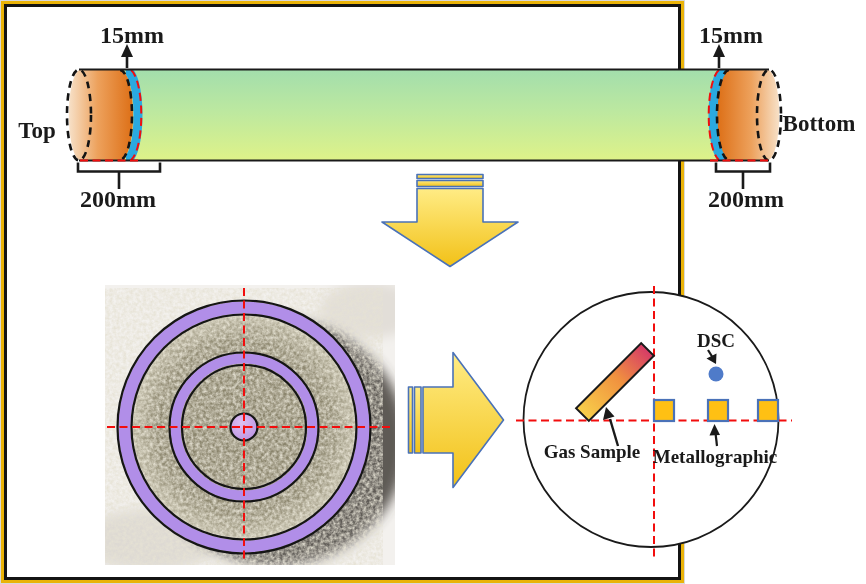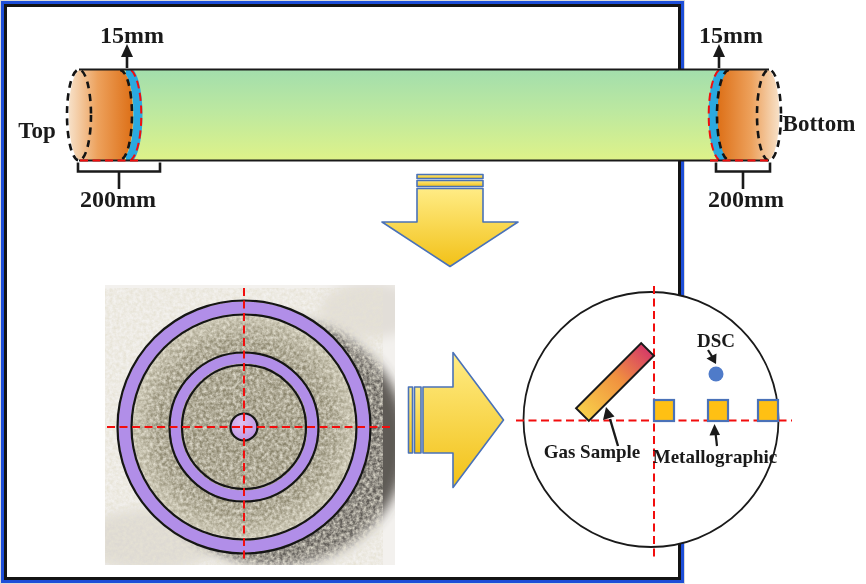--- a/index.html
+++ b/index.html
@@ -1,16 +1,16 @@
 <!DOCTYPE html>
 <html><head>
 <meta charset="utf-8">
 <style>
   html,body{margin:0;padding:0;background:#fff;}
-  #page{position:relative;width:685px;height:584px;background:#1d4ed8;box-shadow:inset 0 0 0 1px #d9d9d9;}
+  #page{position:relative;width:685px;height:584px;background:#eab308;box-shadow:inset 0 0 0 1px #d9d9d9;}
   #frame{position:absolute;left:4px;top:4px;right:4px;bottom:4px;border:3px solid #141414;background:#fff;}
   svg{position:absolute;left:0;top:0;}
   .lbl{font-family:"Liberation Serif", serif;font-weight:bold;fill:#1a1a1a;}
   .lbl-lg{font-size:24px;}
   .lbl-md{font-size:19px;}
   .ink{stroke:#1a1a1a;}
   .red-dash{stroke:#f20d0d;stroke-width:2;fill:none;stroke-dasharray:8 4.5;}
   .blk-dash{stroke:#141414;stroke-width:2.6;fill:none;stroke-dasharray:7 5.5;}
 </style>
 </head>

